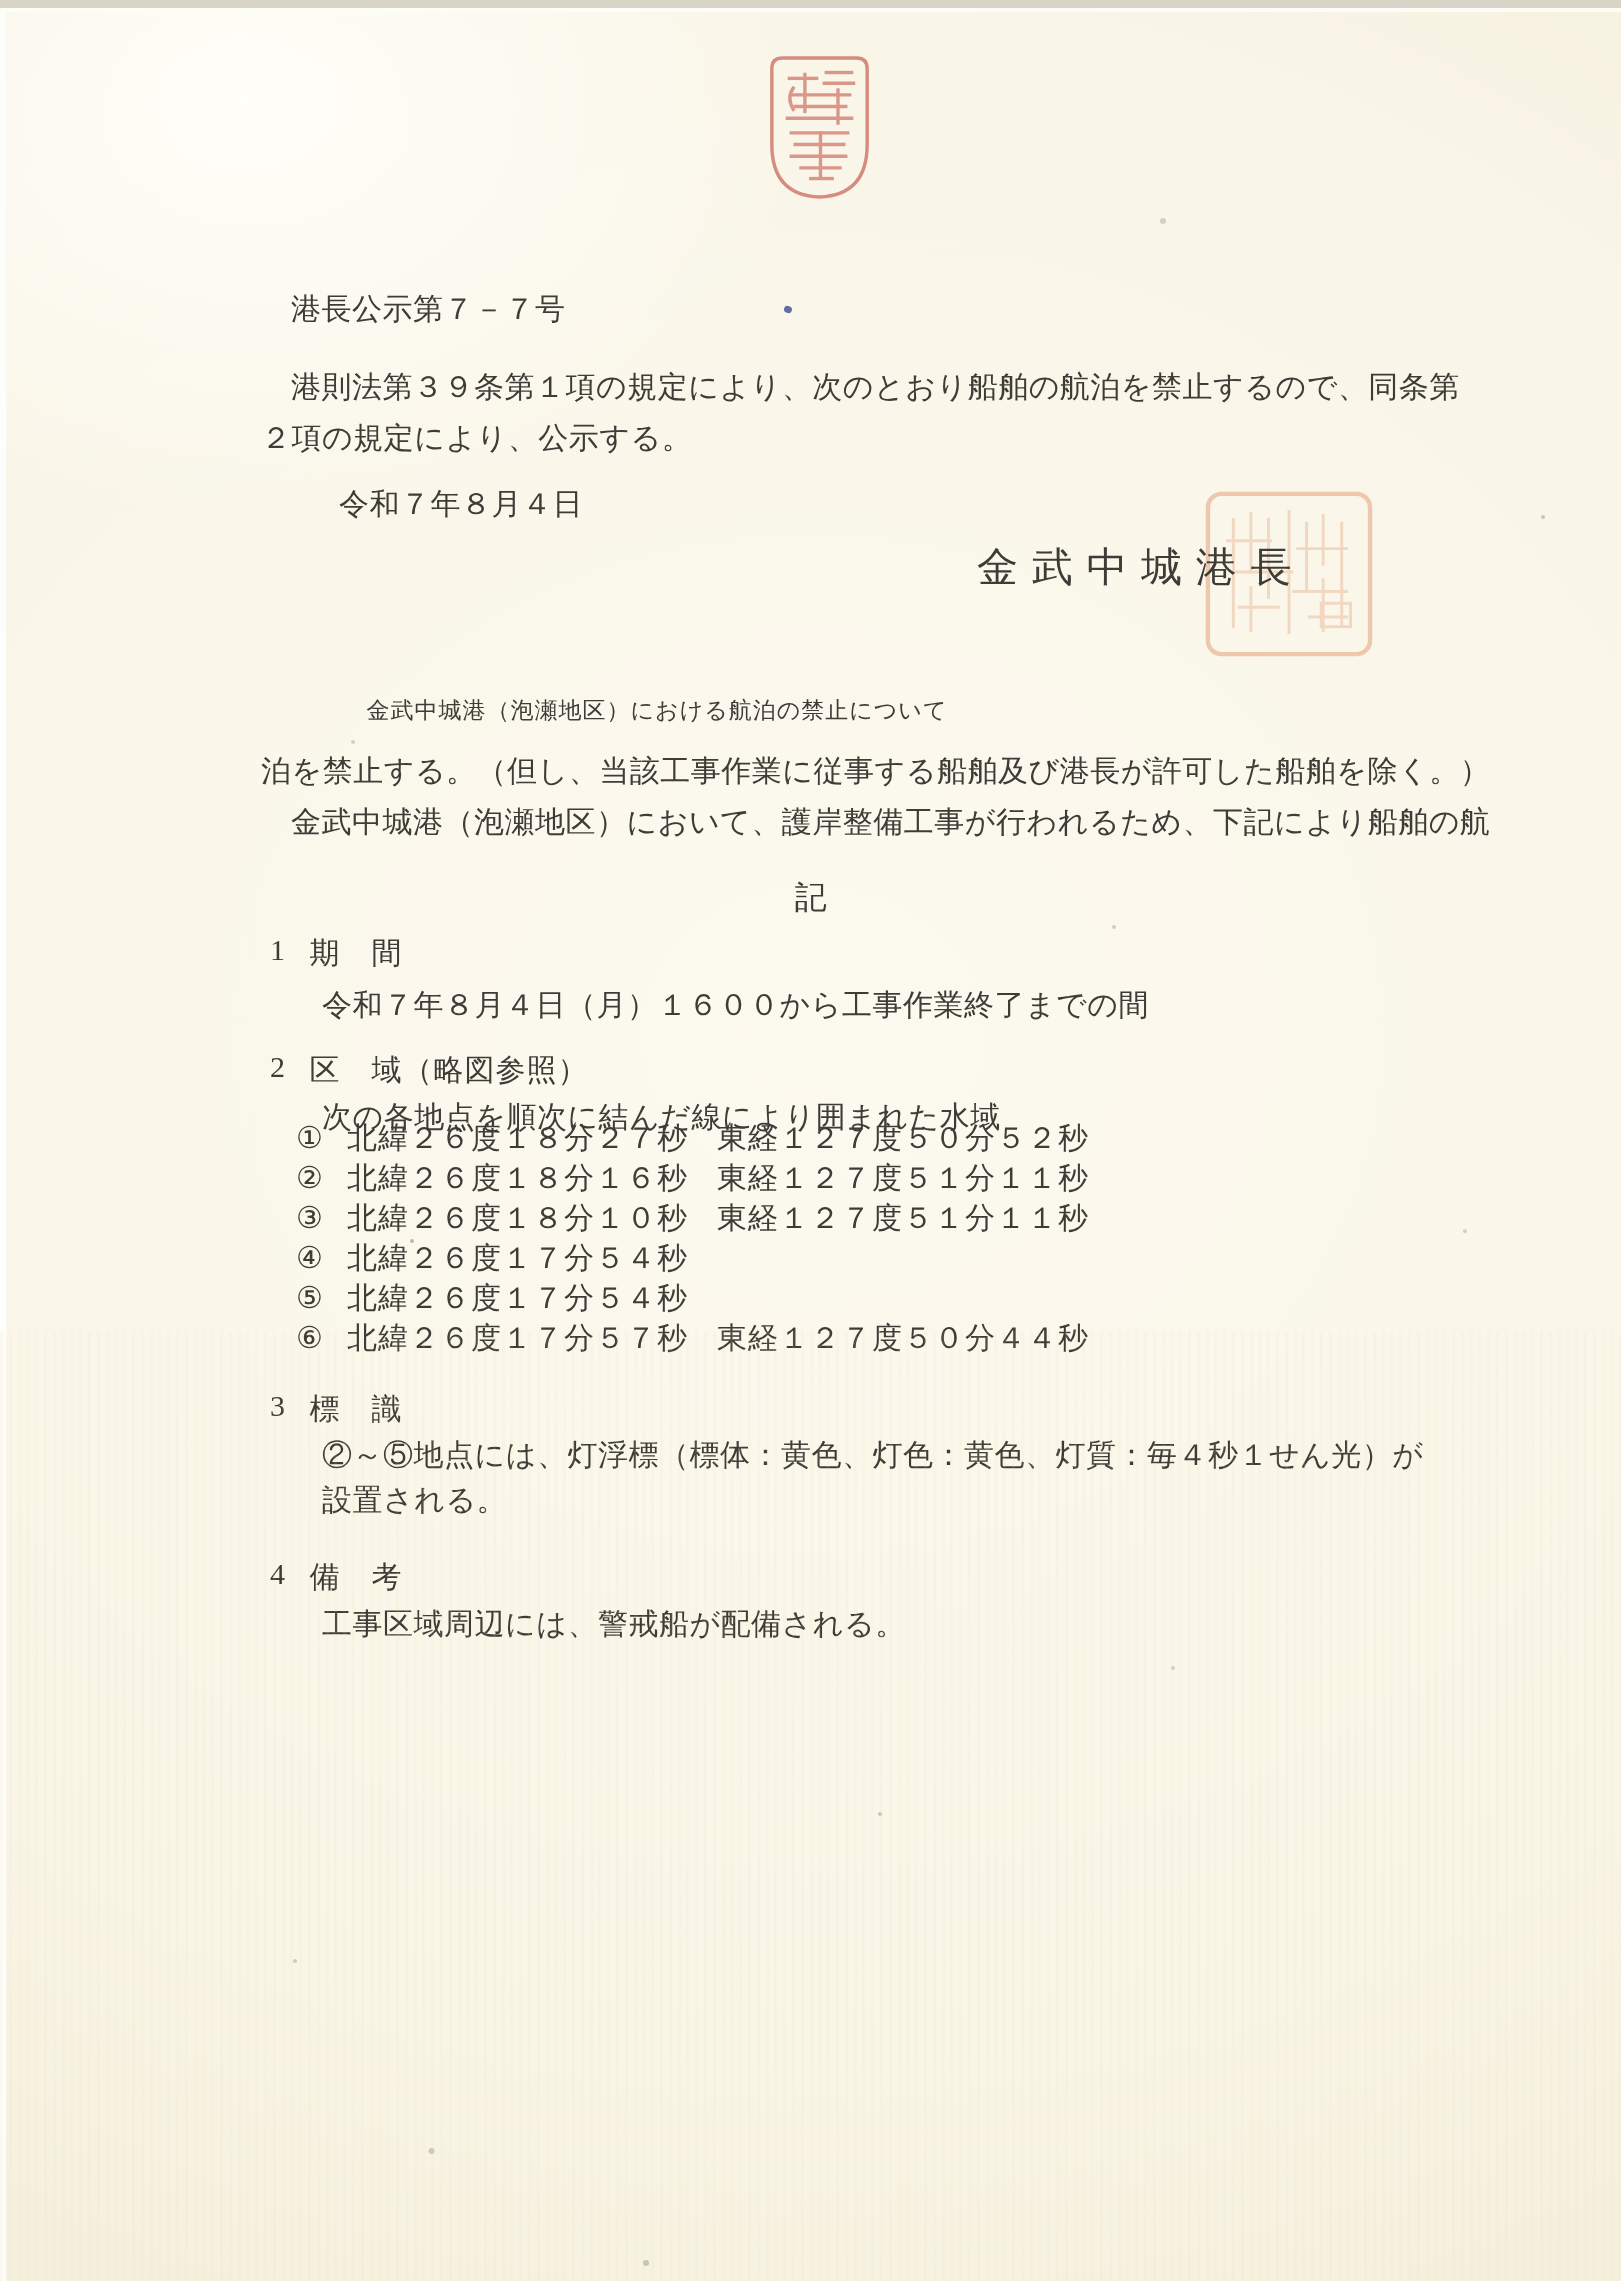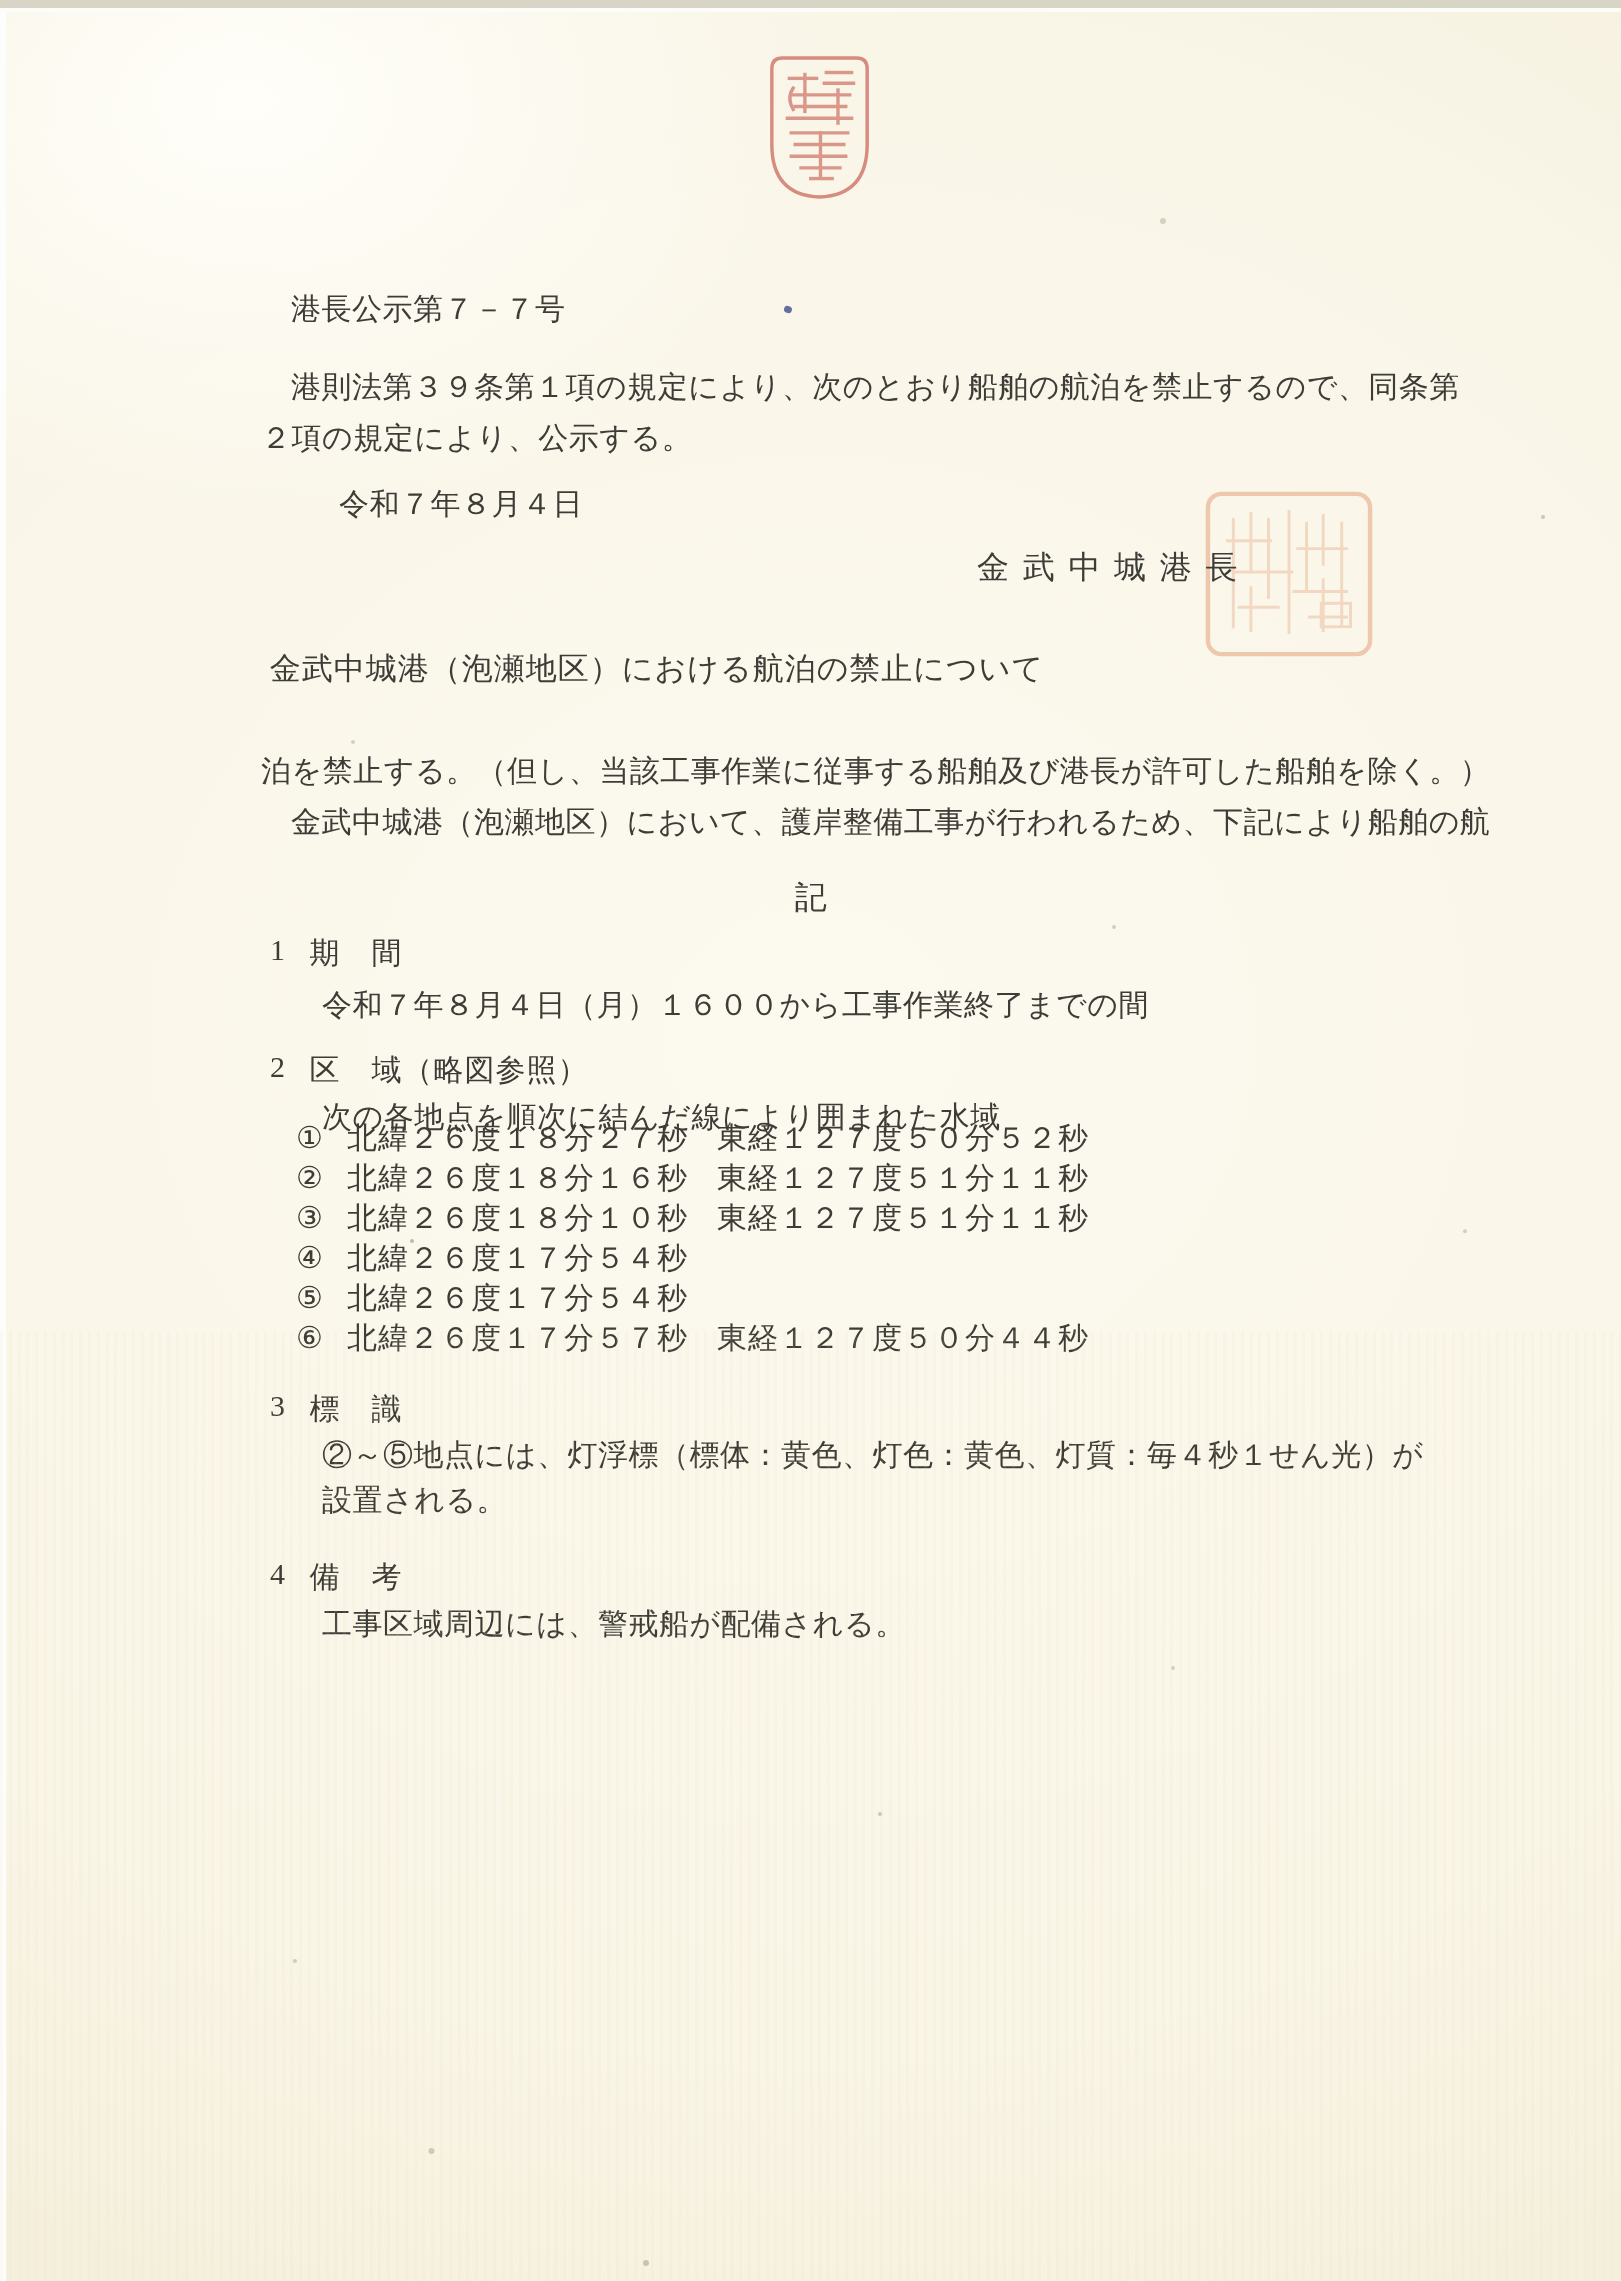--- a/index.html
+++ b/index.html
@@ -25,22 +25,22 @@
 
   .abs{position:absolute;}
   .txt{font-size:30px;letter-spacing:0.5px;line-height:43px;white-space:nowrap;}
   .para{font-size:30px;letter-spacing:0.5px;line-height:51px;width:1165px;}
   .para .line{white-space:nowrap;}
   .para .indent{padding-left:30px;}
 
   .notice-number{left:291px;top:279px;}
   .preamble{left:261px;top:353px;}
   .date-line{left:339px;top:474px;}
-  .issuer-line{left:977px;top:538px;font-size:32px;letter-spacing:13.7px;}
-  .doc-title{left:0;top:639px;width:1314px;text-align:center;font-size:31px;letter-spacing:1px;}
+  .issuer-line{left:977px;top:538px;font-size:41px;letter-spacing:13.7px;}
+  .doc-title{left:0;top:681px;width:1314px;text-align:center;font-size:23px;letter-spacing:1px;}
   .intro{left:261px;top:737px;}
   .record-marker{left:0;top:868px;width:1622px;text-align:center;font-size:32px;}
 
   .sec-head{display:flex;gap:23.4px;font-size:30px;letter-spacing:1px;white-space:nowrap;}
   .sec1-head{left:270px;top:925px;}
   .sec1-body{left:322px;top:975px;}
   .sec2-head{left:270px;top:1042px;}
   .sec2-intro{left:322px;top:1090px;font-family:Liberation Mono, monospace;}
   .points{left:296px;top:1110px;font-size:30px;}
   .point-row{display:flex;height:40px;line-height:40px;white-space:nowrap;}

